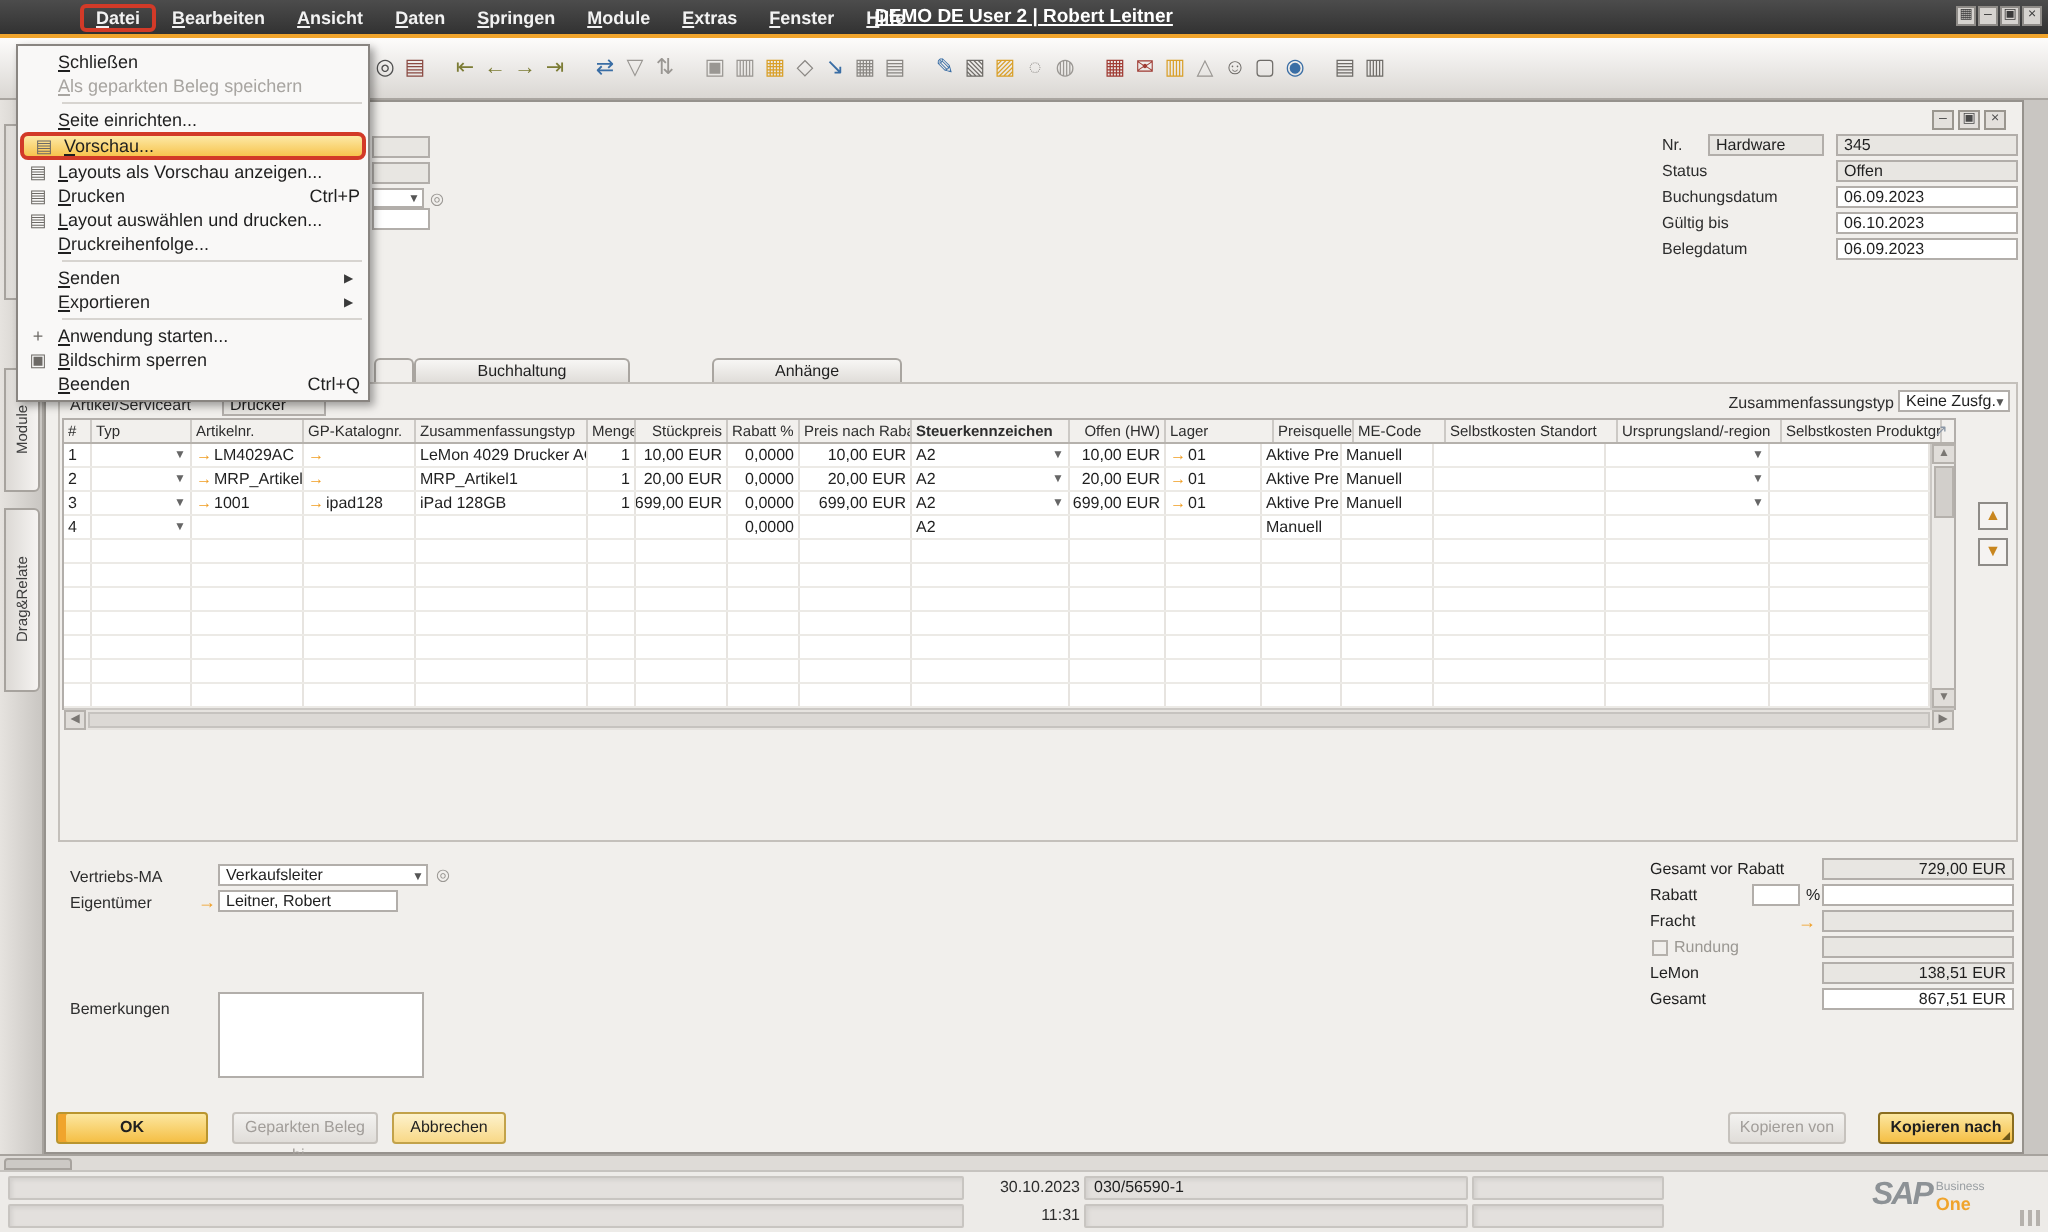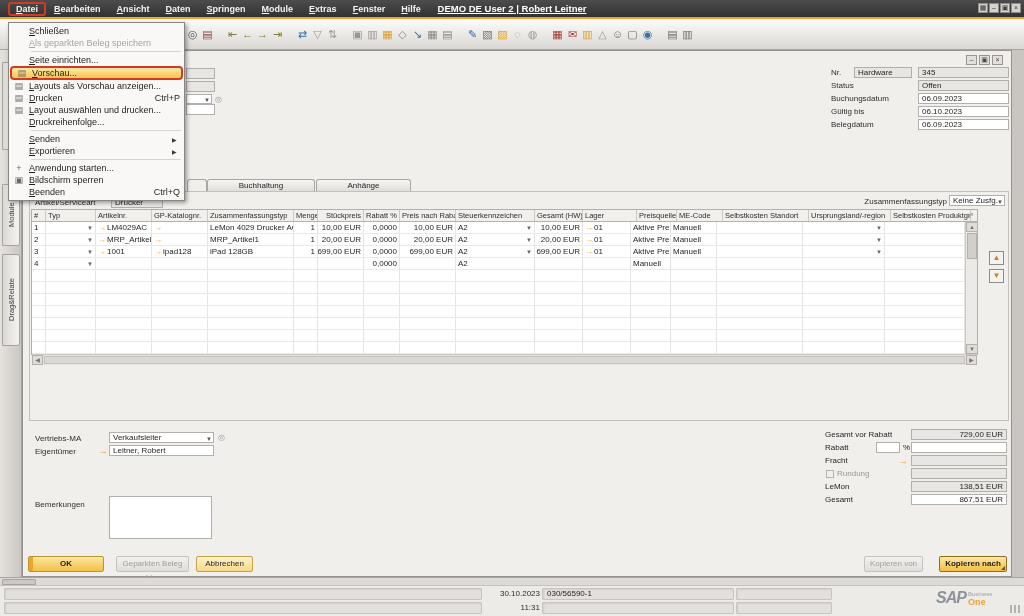--- a/index.html
+++ b/index.html
@@ -4,21 +4,21 @@
 <style>
   * { margin:0; padding:0; box-sizing:border-box; }
   html,body { width:1024px; height:616px; }
   body { position:relative; overflow:hidden; background:#c9c6c2;
          font-family:"Liberation Sans", sans-serif; color:#1f1f1f; }
   .mnemonic::first-letter { text-decoration:underline; }
 
   
   #titlebar { position:absolute; left:0; top:0; width:1024px; height:17px;
               background:linear-gradient(#4c4c4c,#323232); display:flex; align-items:center; }
-  #menu-bar { display:flex; align-items:center; padding-left:8px; }
+  #menu-bar { display:flex; align-items:center; padding-left:40px; }
   .mb-item { display:inline-block; font-size:9px; font-weight:bold; color:#f2f2f2; padding:1px 8px; white-space:nowrap; }
   .mb-hl { border:2px solid #d23a28; border-radius:3px; padding:0 6px; }
   #window-title { position:absolute; left:50%; transform:translateX(-50%); top:3px;
                   font-size:9.5px; font-weight:bold; color:#ffffff; text-decoration:underline; white-space:nowrap; }
   #win-controls { position:absolute; right:3px; top:3px; display:flex; gap:1px; }
   .wc { width:10px; height:10px; background:#d6d3cf; border:1px solid #8e8b87; font-size:7px;
         line-height:8px; text-align:center; color:#3a3a3a; }
   #goldline { position:absolute; left:0; top:17px; width:1024px; height:2px; background:#f0a42c; }
 
   
@@ -54,21 +54,21 @@
   .dh-row { position:absolute; left:0; width:180px; height:12px; }
   .dh-label { position:absolute; left:2px; top:1px; font-size:8px; color:#2d2d2d; white-space:nowrap; }
   .dh-val, .dh-series { position:absolute; height:11px; border:1px solid #b2aeaa; background:#fff;
             font-size:8px; line-height:9px; padding:0 3px; white-space:nowrap; overflow:hidden; }
   .dh-val { left:89px; width:91px; }
   .gray { background:#e8e6e2 !important; }
 
   
   .ctab-sliver { position:absolute; left:164px; top:128px; width:20px; height:13px; background:#f1efec;
                  border:1px solid #a9a5a0; border-bottom:none; border-radius:3px 3px 0 0; }
-  #content-tabs { position:absolute; left:184px; top:128px; display:flex; }
+  #content-tabs { position:absolute; left:184px; top:128px; display:flex;gap:40px; }
   .ctab { height:13px; background:linear-gradient(#f7f6f4,#dedbd7); border:1px solid #a9a5a0; border-bottom:none;
           border-radius:3px 3px 0 0; font-size:8px; line-height:12px; text-align:center; margin-right:1px; }
   #group-frame { position:absolute; left:6px; top:140px; width:980px; height:230px;
                  border:1px solid #c4c0bb; background:#f1efec; }
 
   .fld-label { position:absolute; font-size:8px; color:#2d2d2d; white-space:nowrap; }
   .fld { position:absolute; height:11px; border:1px solid #b2aeaa; background:#fff; font-size:8px;
          line-height:9px; padding:0 3px; white-space:nowrap; overflow:hidden; }
   .fld .dd { position:absolute; right:1px; top:2px; font-size:6px; color:#555; }
 
@@ -275,22 +275,22 @@
     <div id="grid-header">
         <div class="th" style="width: 14px;">#</div>
         <div class="th" style="width: 50px;">Typ</div>
         <div class="th" style="width: 56px;">Artikelnr.</div>
         <div class="th" style="width: 56px;">GP-Katalognr.</div>
         <div class="th" style="width: 86px;">Zusammenfassungstyp</div>
         <div class="th" style="width: 24px; text-align: right;">Menge</div>
         <div class="th" style="width: 46px; text-align: right;">Stückpreis</div>
         <div class="th" style="width: 36px; text-align: left;">Rabatt %</div>
         <div class="th" style="width: 56px; text-align: right;">Preis nach Rabatt</div>
-        <div class="th" style="width: 79px;">Steuerkennzeichen</div>
-        <div class="th" style="width: 48px; text-align: right;">Gesamt (HW)</div>
+        <div class="th" style="width: 79px; font-weight: bold;">Steuerkennzeichen</div>
+        <div class="th" style="width: 48px; text-align: right;">Offen (HW)</div>
         <div class="th" style="width: 54px;">Lager</div>
         <div class="th" style="width: 40px;">Preisquelle</div>
         <div class="th" style="width: 46px;">ME-Code</div>
         <div class="th" style="width: 86px;">Selbstkosten Standort</div>
         <div class="th" style="width: 82px;">Ursprungsland/-region</div>
         <div class="th" style="width: 80px;">Selbstkosten Produktgruppe</div>
       </div>
     <div id="grid-body">
         <div class="tr">
           <div class="td" style="width: 14px;">
@@ -628,21 +628,21 @@
   <div class="row-move" style="top:218px;">▼</div>
 
   <span class="fld-label" style="left:12px; top:383px;">Vertriebs-MA</span>
   <div class="fld" style="left:86px; top:381px; width:105px;">
     <span>Verkaufsleiter</span><span class="dd">▼</span>
   </div>
   <span class="circle-ic" style="left:195px; top:382px;">◎</span>
 
   <span class="fld-label" style="left:12px; top:396px;">Eigentümer</span>
   <span class="link-arrow" style="position:absolute; left:76px; top:395px;">→</span>
-  <div class="fld" style="left:86px; top:394px; width:105px;">Leitner, Robert</div>
+  <div class="fld" style="left:86px; top:394px; width:90px;">Leitner, Robert</div>
 
   <span class="fld-label" style="left:12px; top:449px;">Bemerkungen</span>
   <div id="remarks-box"></div>
 
   <div id="totals">
       <div class="tot-row" style="top: 0px;">
         <span class="tot-label">Gesamt vor Rabatt</span>
         <div class="tot-val gray">729,00 EUR</div>
       </div>
       <div class="tot-row" style="top: 13px;">

